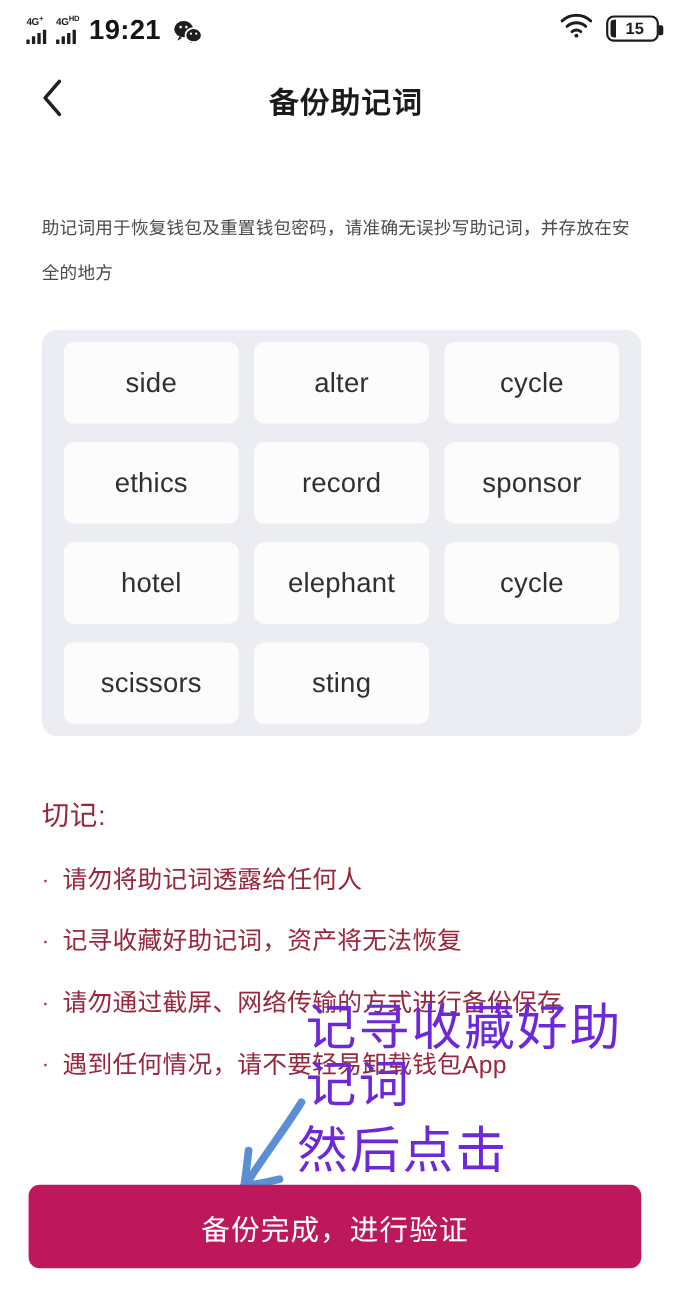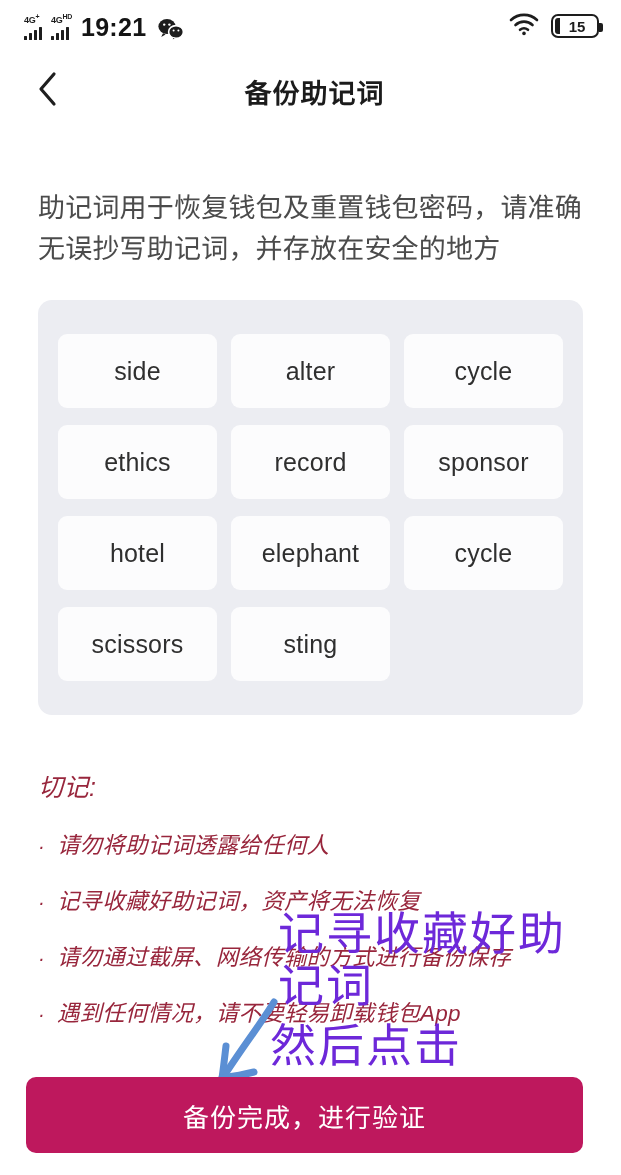--- a/index.html
+++ b/index.html
@@ -58,49 +58,49 @@
   .nav-title {
     position:absolute; left:0; right:0; text-align:center;
     font-size:27px; font-weight:600; color:#1b1b1b; letter-spacing:1px;
     pointer-events:none;
     margin-left:8px;
   }
 
   
   .desc {
     margin:58px 34px 0 38px;
-    font-size:27px;
+    font-size:16px;
     line-height:41px;
     color:#4b4b4b;
     letter-spacing:.2px;
   }
 
   
   .words-card {
     margin:30px 38px 0 38px;
     background:#ecedf2;
     border-radius:14px;
-    padding:34px 20px;
+    padding:11px 20px;
     display:grid;
     grid-template-columns:repeat(3,1fr);
     gap:17px 14px;
   }
   .word-tile {
     background:#fcfcfd;
     border-radius:9px;
     height:74px;
     display:flex; align-items:center; justify-content:center;
     font-size:25px;
     color:#2f2f2f;
     letter-spacing:.2px;
     cursor:default;
   }
 
   
-  .warn { margin:52px 38px 11px 38px; color:#98263c;font-style:italic; }
+  .warn { margin:52px 38px 11px 38px; color:#98263c; }
   .warn-title { font-size:25px; letter-spacing:.5px; margin-bottom:26px; }
   .warn-item {
     display:flex; align-items:flex-start; gap:12px;
     font-size:22.5px; line-height:34px; margin-bottom:22px; letter-spacing:.2px;
   }
   .warn-dot { flex:0 0 auto; font-size:20px; line-height:34px; }
 
   
   .anno {
     position:absolute;

